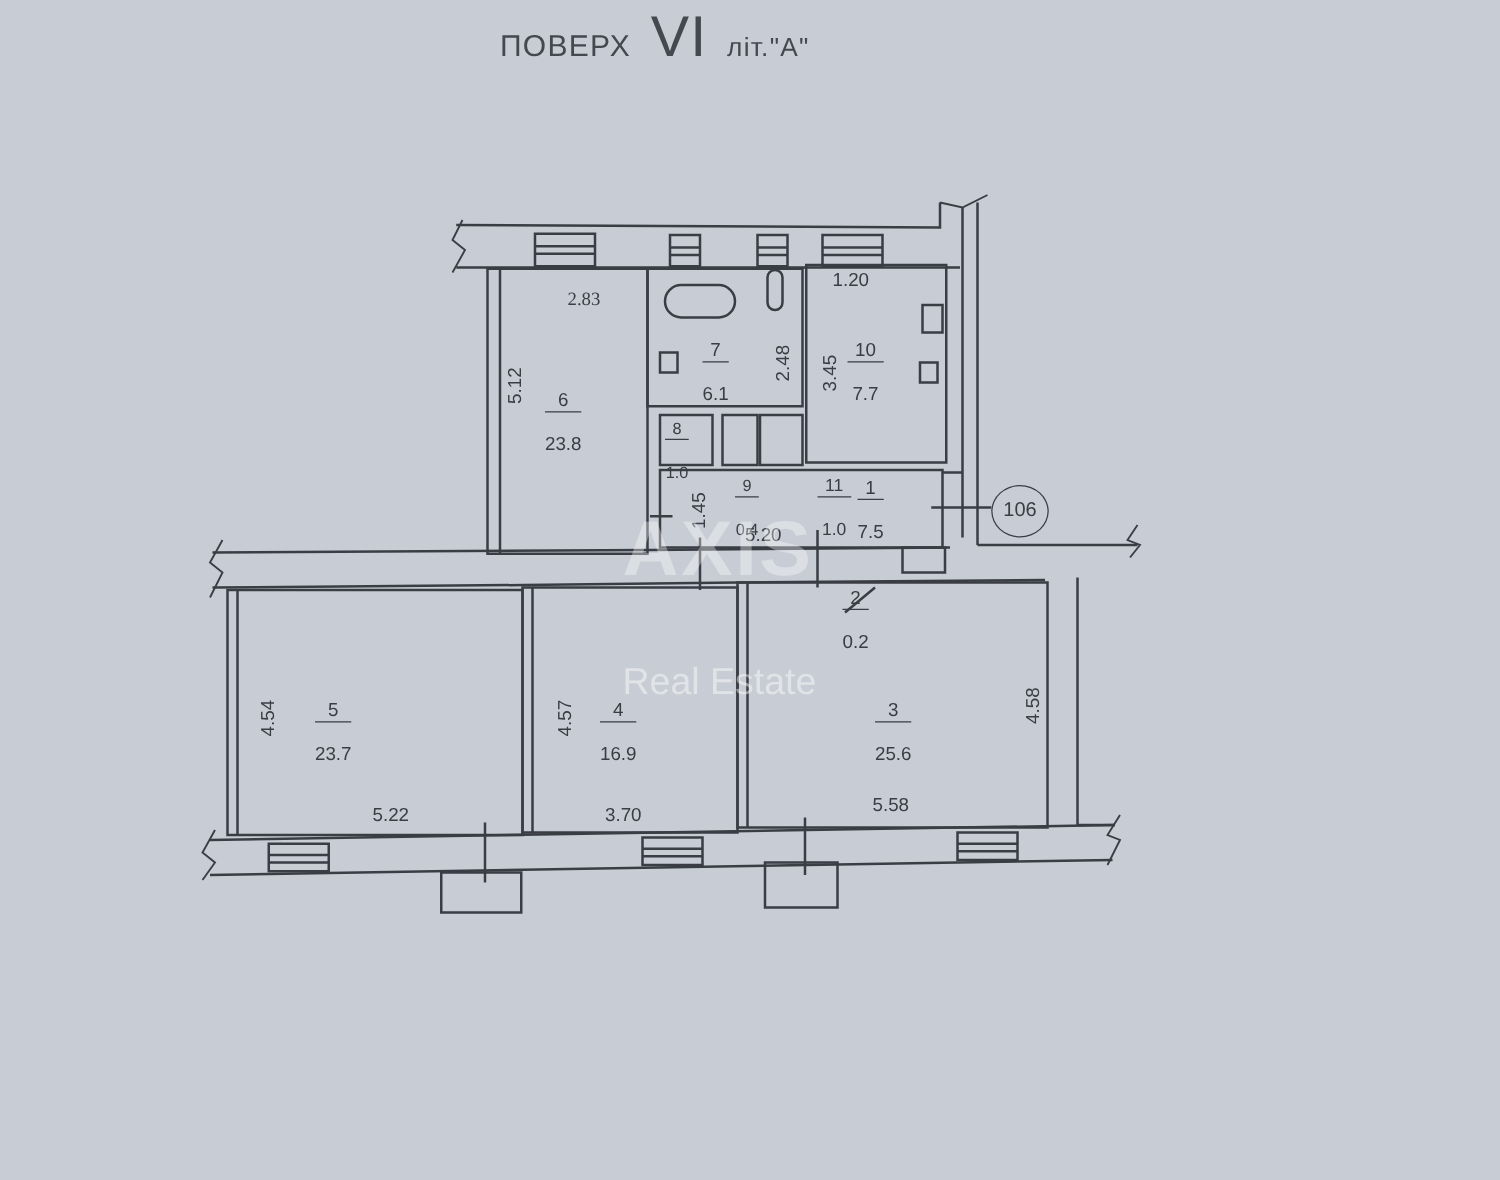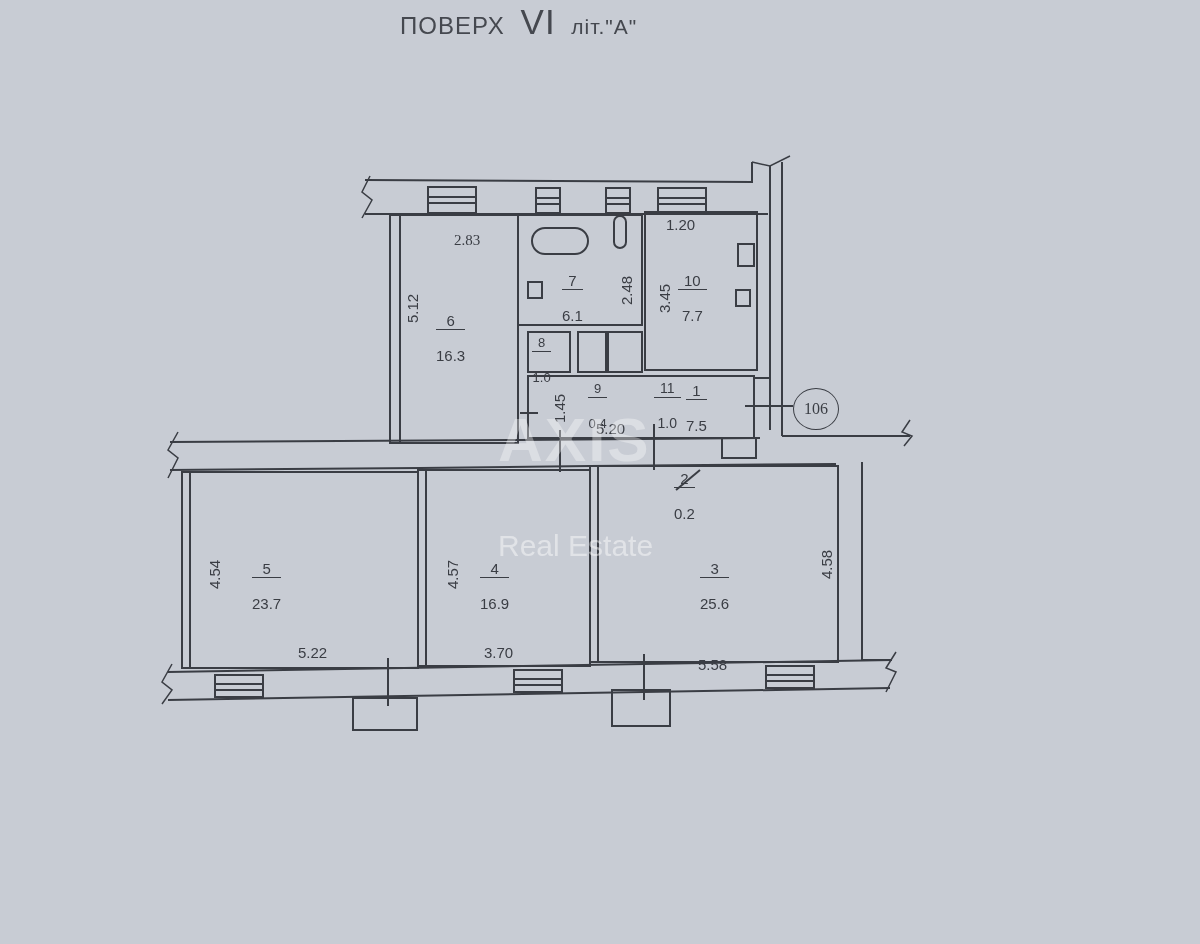--- a/index.html
+++ b/index.html
@@ -1,26 +1,26 @@
 <!DOCTYPE html>
 <html><head>
 <meta charset="utf-8">
 <style>
   html,body{margin:0;padding:0;}
   body{width:1200px;height:944px;background:#c8ccd4;position:relative;overflow:hidden;font-family:"Liberation Sans",sans-serif;color:#3a3d44;}
   .title{position:absolute;top:2px;left:400px;font-size:24px;letter-spacing:1px;color:#45484f;white-space:nowrap;}
-  .title .roman{font-size:35px;margin:0 8px;}
+  .title .roman{font-size:46px;margin:0 8px;}
   .title .lit{font-size:21px;}
   svg{position:absolute;left:0;top:0;}
   .lbl{position:absolute;font-size:15px;color:#3a3d44;text-align:center;line-height:17px;white-space:nowrap;}
   .frac .num{display:block;border-bottom:1.5px solid #3a3d44;padding:0 6px;}
   .frac .area{display:block;margin-top:17px;}
   .dim{position:absolute;font-size:15px;color:#3a3d44;white-space:nowrap;}
   .vert{transform:rotate(-90deg);transform-origin:center;}
-  .badge{position:absolute;left:793px;top:388px;width:44px;height:40px;border:1.5px solid #3a3d44;border-radius:50%;display:flex;align-items:center;justify-content:center;font-size:16px;font-family:Liberation Serif, serif;}
+  .badge{position:absolute;left:793px;top:388px;width:44px;height:40px;border:1.5px solid #3a3d44;border-radius:50%;display:flex;align-items:center;justify-content:center;font-size:16px;}
   .wm1{position:absolute;left:498px;top:404px;font-size:62px;font-weight:bold;color:rgba(255,255,255,0.35);letter-spacing:2px;}
   .wm2{position:absolute;left:498px;top:488px;font-size:30px;color:rgba(255,255,255,0.45);margin-top:41px;}
 </style>
 </head>
 <body>
 
 <div class="title">
   <span>ПОВЕРХ</span>
   <span class="roman">VI</span>
   <span class="lit">літ."А"</span>
@@ -104,21 +104,21 @@
     <line x1="766" y1="681" x2="814" y2="681"></line>
 
   <rect x="353" y="698" width="64" height="32"></rect>
   <rect x="612" y="690" width="58" height="36"></rect>
   <line x1="388" y1="658" x2="388" y2="706"></line>
     <line x1="644" y1="654" x2="644" y2="700"></line>
 </svg>
 
 <div class="lbl frac" style="left:436px;top:312px;">
   <span class="num">6</span>
-  <span class="area">16.3</span>
+  <span class="area">23.8</span>
 </div>
 <div class="lbl frac" style="left:562px;top:272px;">
   <span class="num">7</span>
   <span class="area">6.1</span>
 </div>
 <div class="lbl frac" style="left:678px;top:272px;">
   <span class="num">10</span>
   <span class="area">7.7</span>
 </div>
 <div class="lbl frac" style="left:532px;top:334px;font-size:13px;">
@@ -159,18 +159,18 @@
 <div class="dim vert" style="left:612px;top:282px;">2.48</div>
 <div class="dim" style="left:666px;top:216px;">1.20</div>
 <div class="dim vert" style="left:650px;top:290px;">3.45</div>
 <div class="dim vert" style="left:545px;top:400px;">1.45</div>
 <div class="dim" style="left:596px;top:420px;">5.20</div>
 <div class="dim vert" style="left:200px;top:566px;">4.54</div>
 <div class="dim" style="left:298px;top:644px;">5.22</div>
 <div class="dim vert" style="left:438px;top:566px;">4.57</div>
 <div class="dim" style="left:484px;top:644px;">3.70</div>
 <div class="dim vert" style="left:812px;top:556px;">4.58</div>
-<div class="dim" style="left:698px;top:636px;margin-top:20px;">5.58</div>
+<div class="dim" style="left:698px;top:636px;">5.58</div>
 
 <div class="badge">106</div>
 
 <div class="wm1">AXIS</div>
 <div class="wm2">Real Estate</div>
 
 </body></html>

